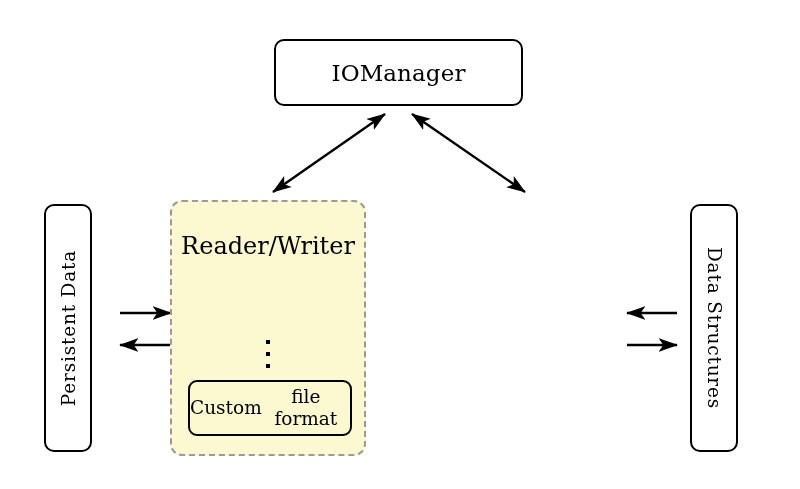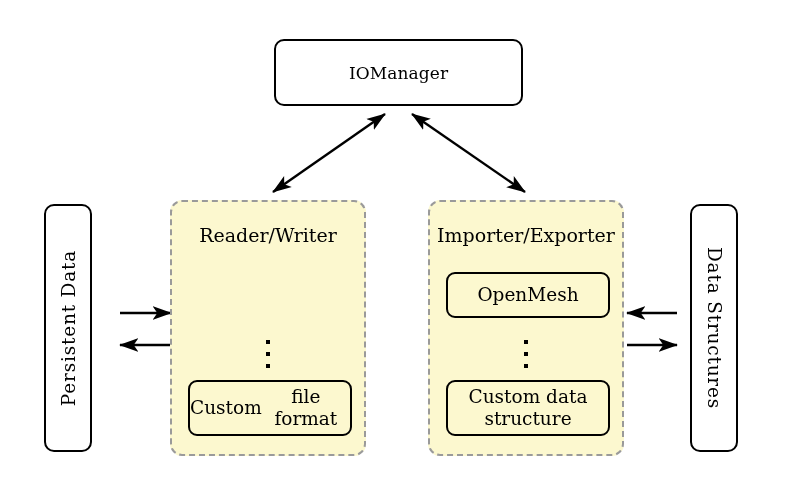--- a/index.html
+++ b/index.html
@@ -44,22 +44,22 @@
   }
   .panel-title {
     position: absolute;
     left: 0;
     right: 0;
     text-align: center;
     color: #000000;
     white-space: nowrap;
   }
   
-  .t-manager   { font-size: 17px; letter-spacing: 0.1px; }
-  .t-panel     { font-size: 19px; }
+  .t-manager   { font-size: 23px; letter-spacing: 0.1px; }
+  .t-panel     { font-size: 24px; margin-top: 8px; }
   .t-item      { font-size: 18.5px; line-height: 1.18; }
   .t-side      { font-size: 18.5px; letter-spacing: 0.8px; }
 
   
   .vlabel {
     position: absolute;
     left: 50%;
     top: 50%;
     white-space: nowrap;
     transform-origin: center center;
@@ -136,36 +136,18 @@
         <i></i>
         <i></i>
     </div>
 
     <div class="node node-inner t-item" style="left:16px; top:178px; width:164px; height:56px; position:absolute; flex-direction:row;">
       <span>Custom</span>
       <span>file format</span>
     </div>
   </div>
 
-  <div class="panel" style="left:428px; top:200px; width:196px; height:256px;">
-    <div class="panel-title t-panel" style="top:22px;">Importer/Exporter</div>
-
-    <div class="node node-inner t-item" style="left:16px; top:70px; width:164px; height:46px; position:absolute;">
-      <span>OpenMesh</span>
-    </div>
-
-    <div class="dots" style="left:0; right:0; margin:auto; top:138px; width:4px; height:28px;">
-      <i></i>
-        <i></i>
-        <i></i>
-    </div>
-
-    <div class="node node-inner t-item" style="left:16px; top:178px; width:164px; height:56px; position:absolute; flex-direction:column;">
-      <span>Custom data</span>
-      <span>structure</span>
-    </div>
-  </div>
 
   <div class="node" style="left:690px; top:204px; width:48px; height:248px;">
     <span class="vlabel down t-side">Data Structures</span>
   </div>
 
 </div>
 
 </body></html>

